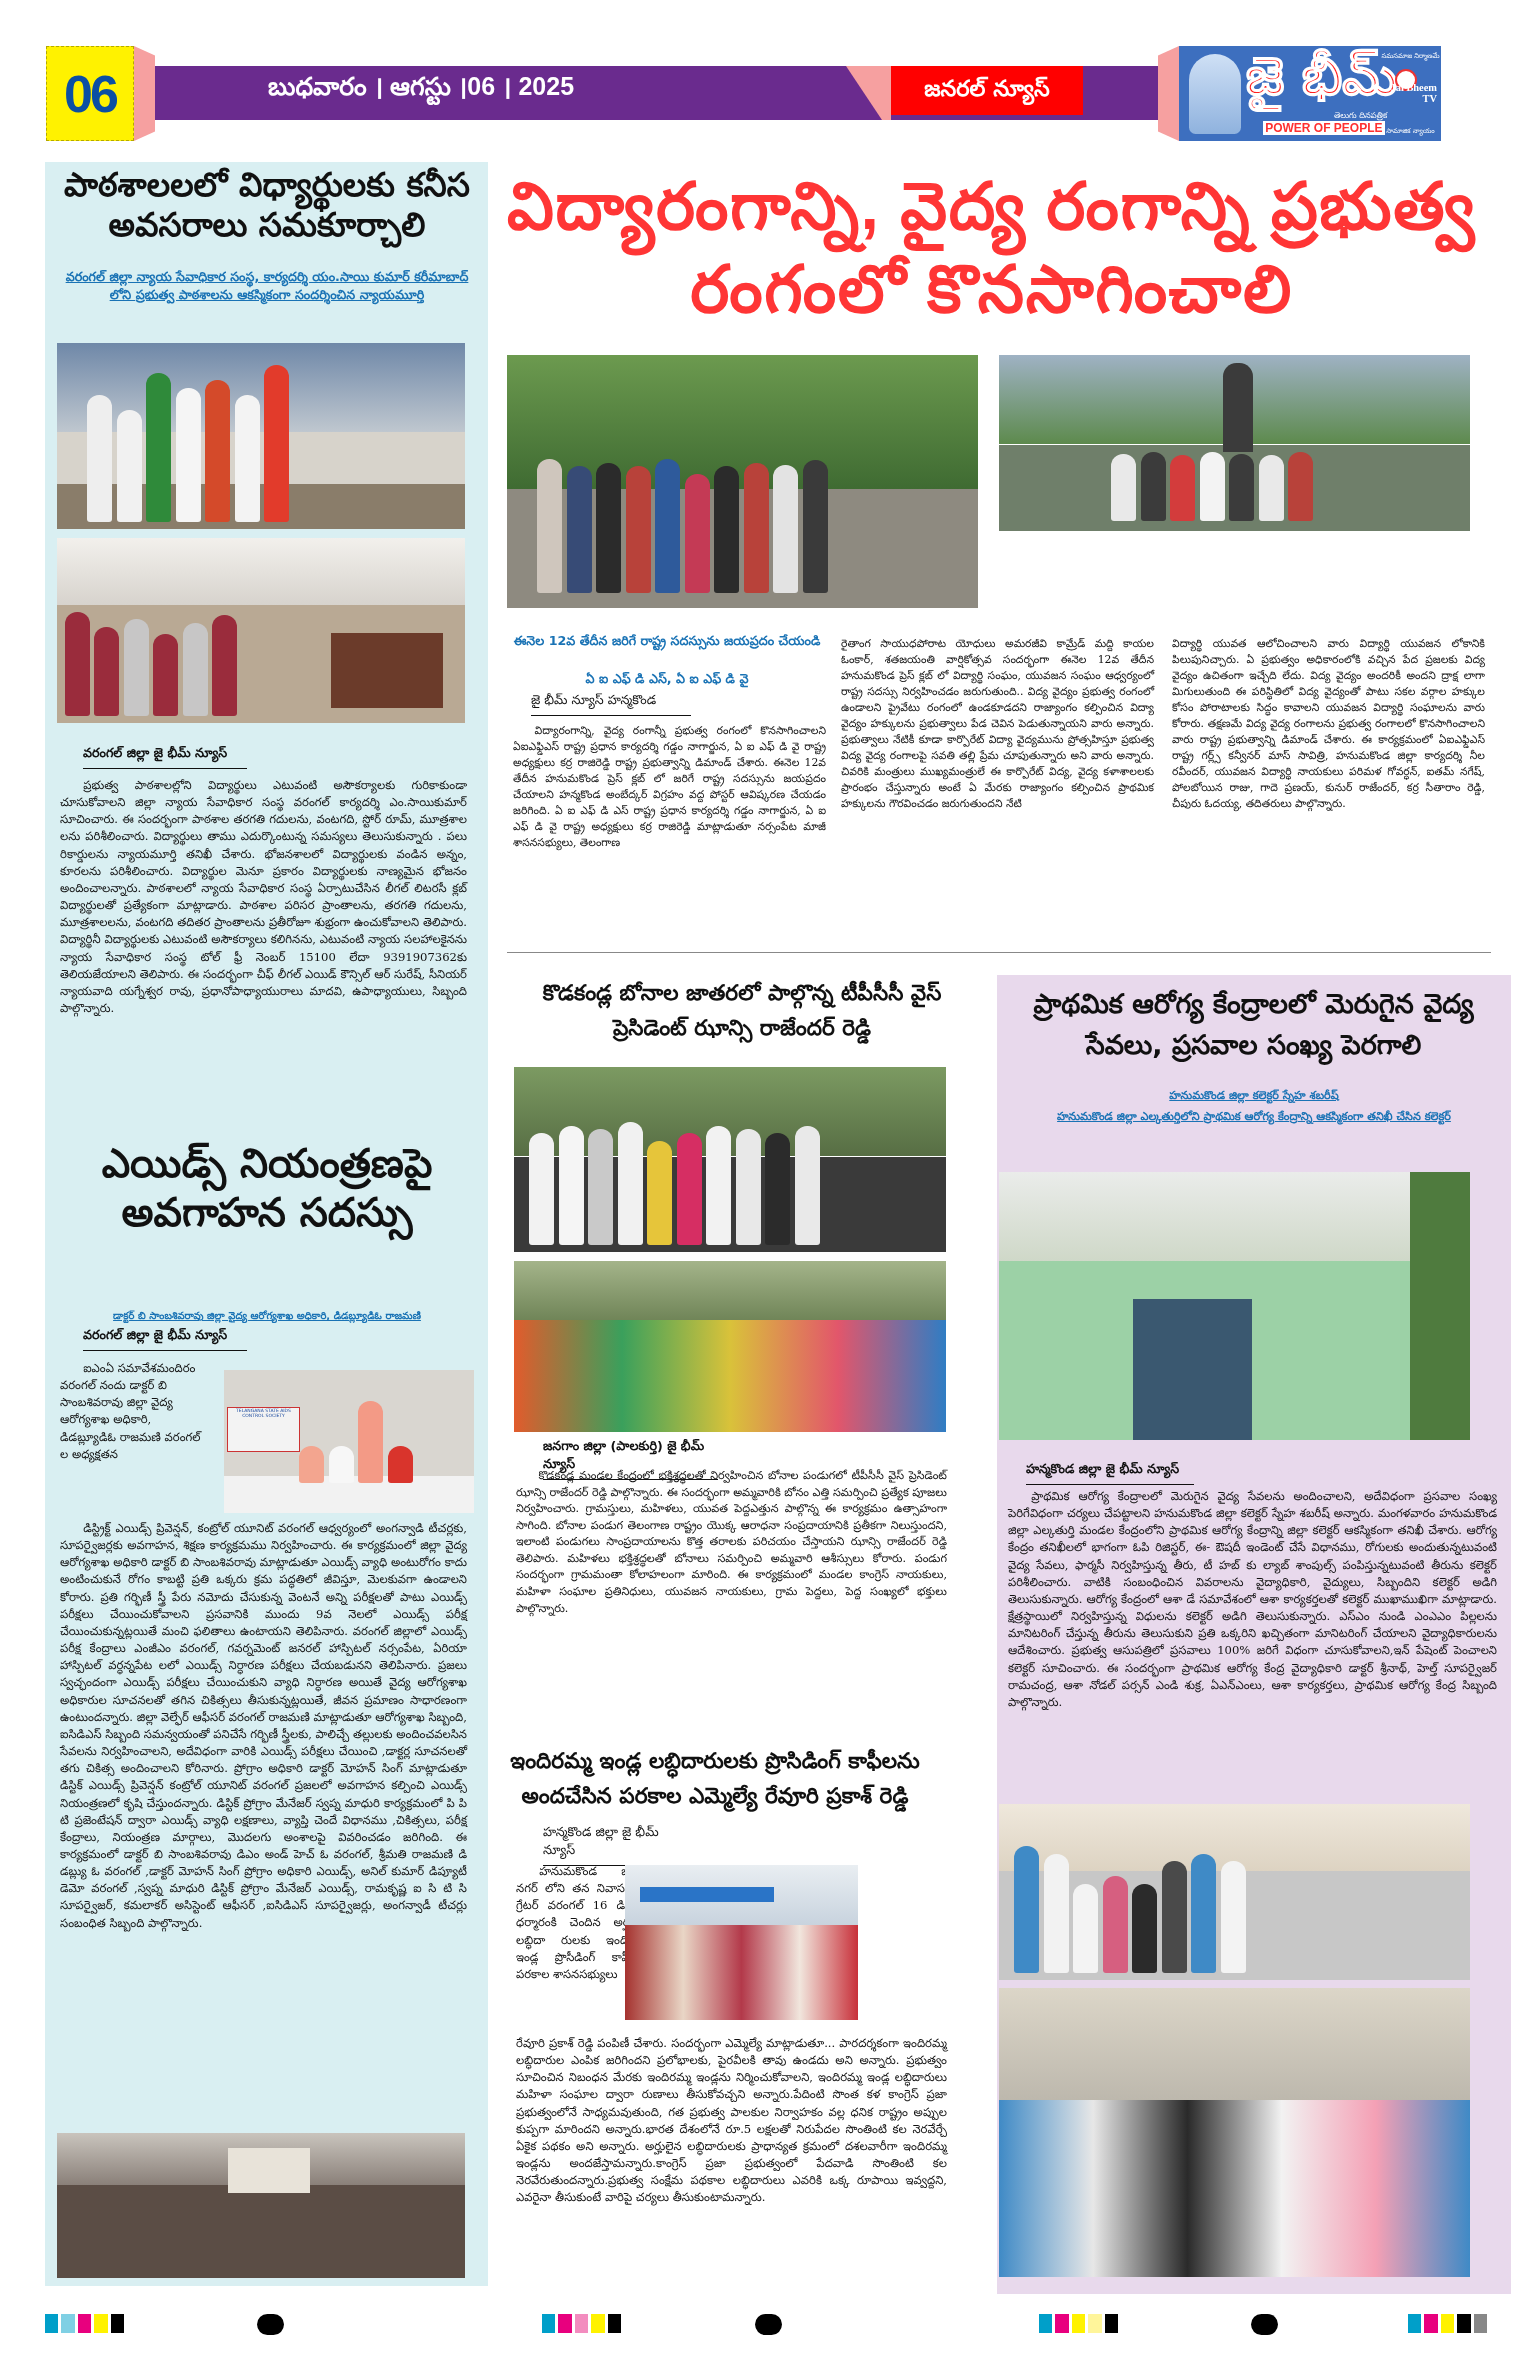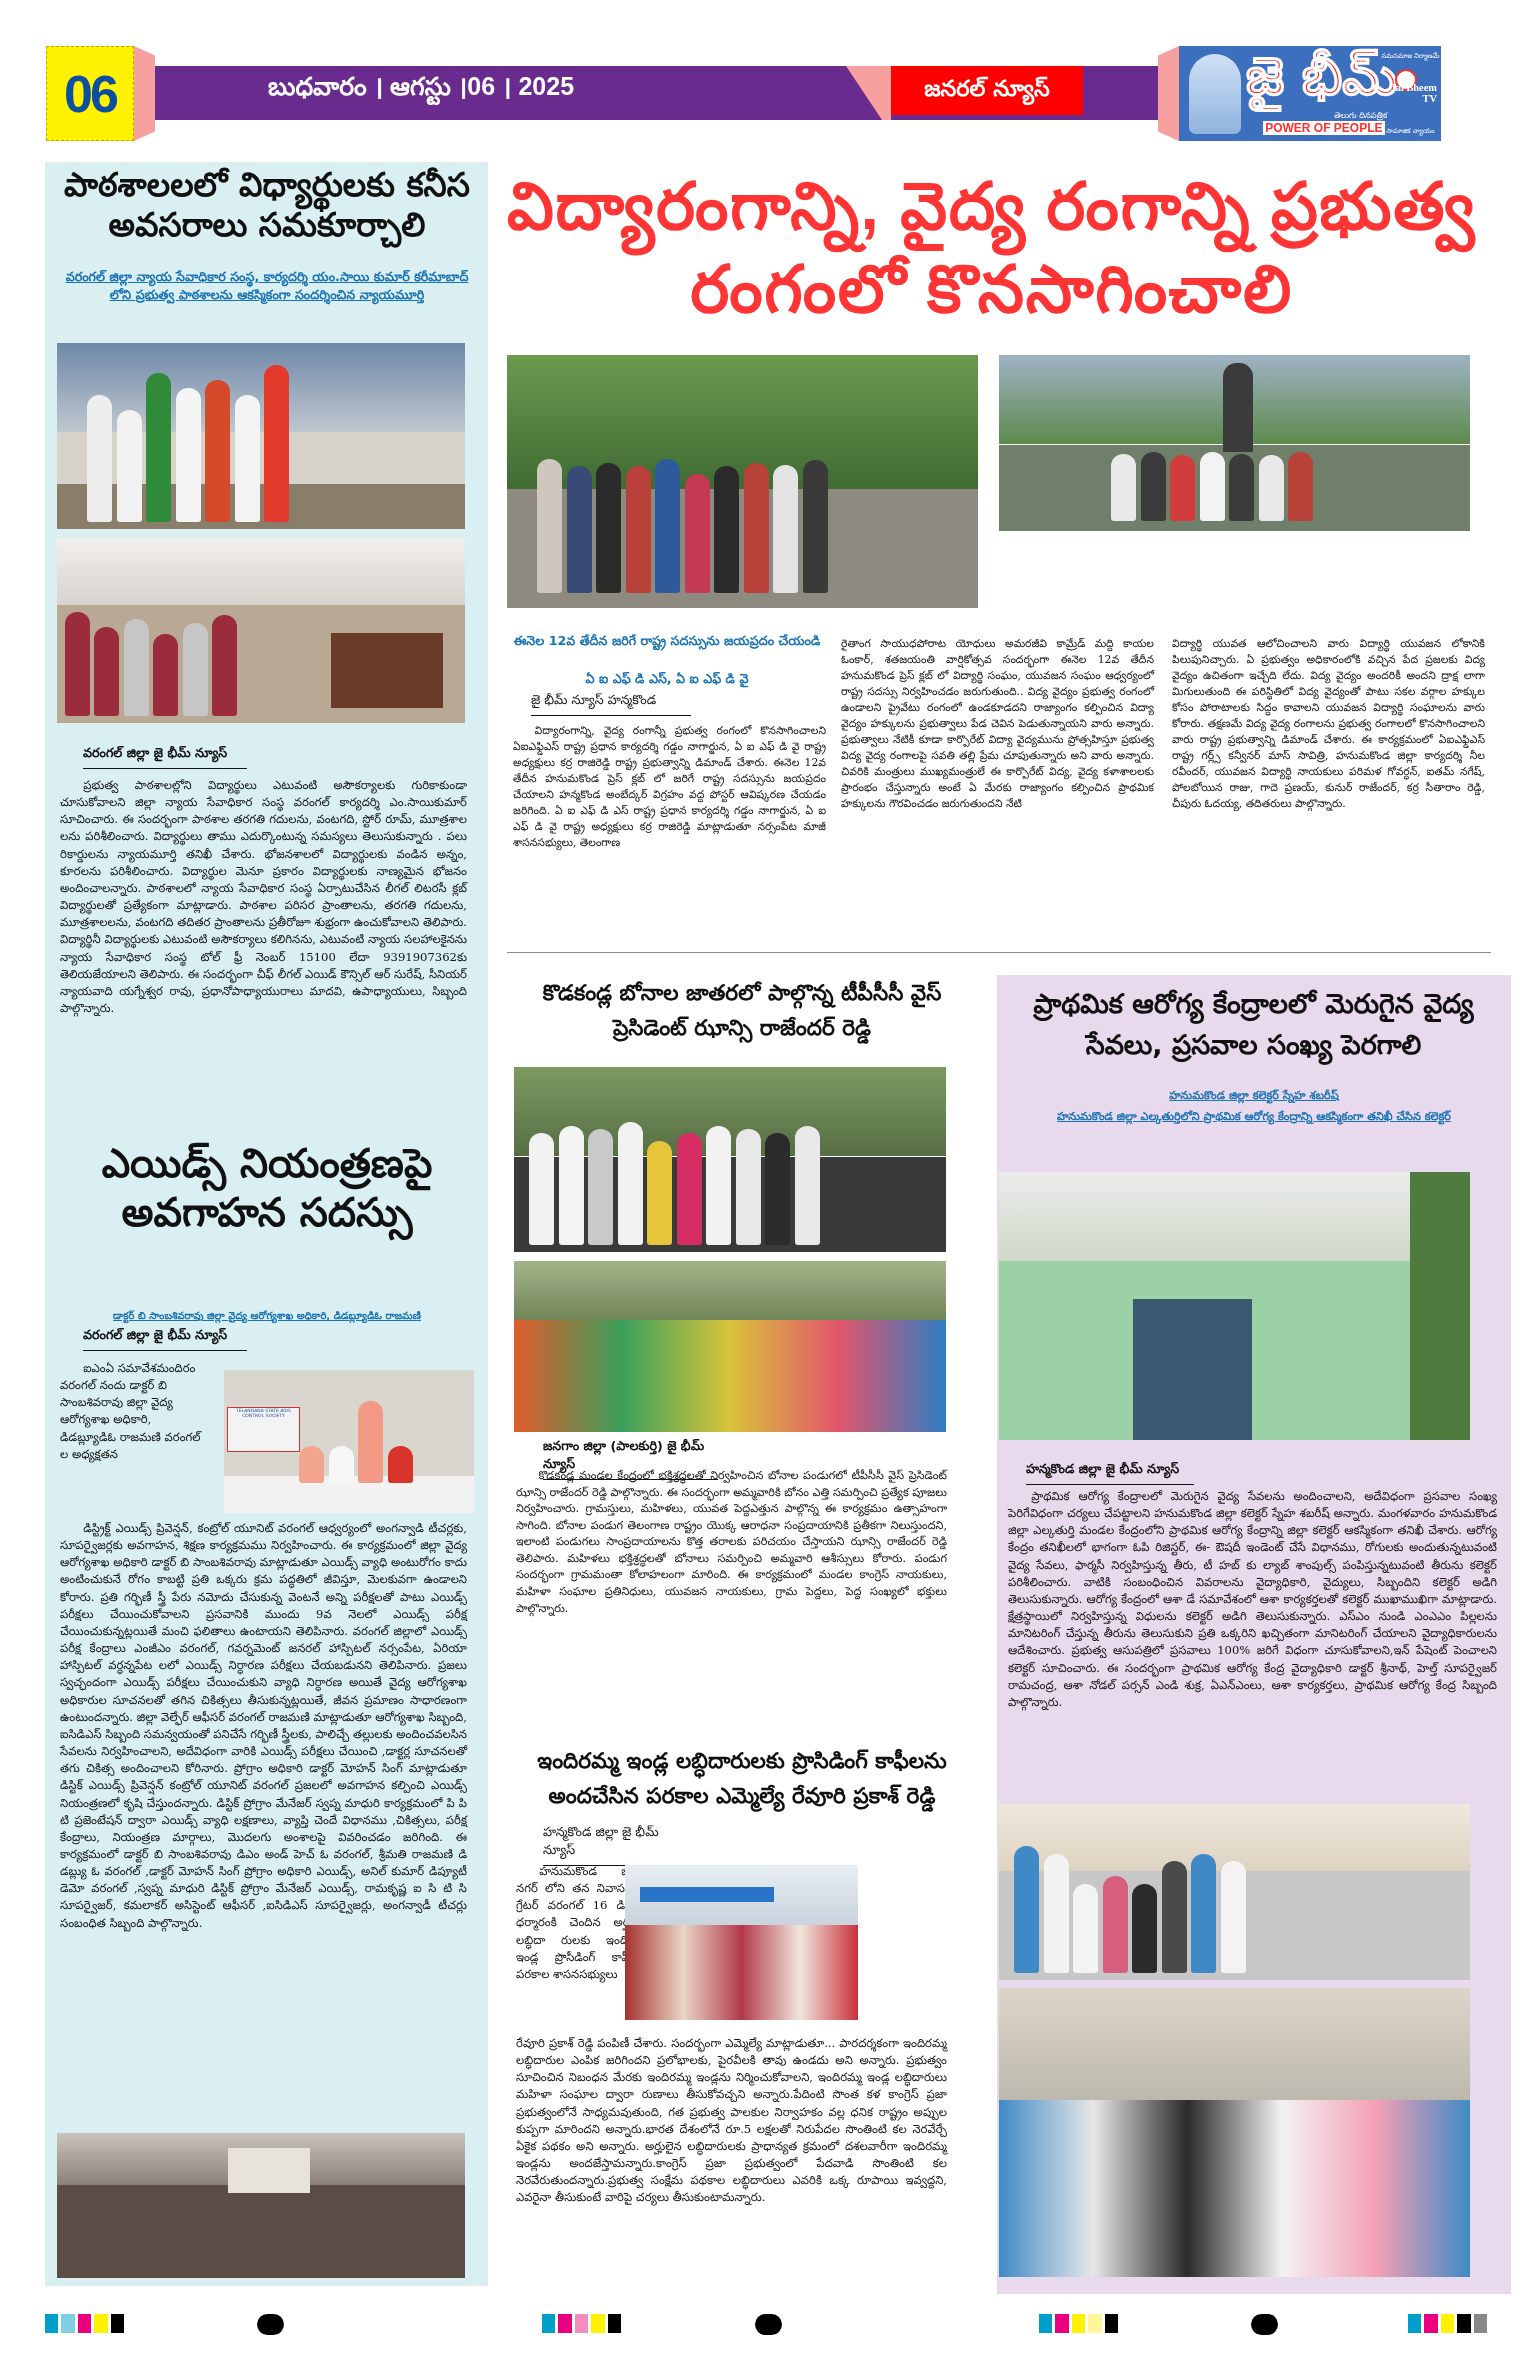--- a/index.html
+++ b/index.html
@@ -189,21 +189,21 @@
 </div>
 <div class="photo" style="left:514px;top:1261px;width:432px;height:171px;">
   <div class="ph-sky" style="height:60px;background:linear-gradient(#a4b48a,#6f8457);"></div>
   <div class="ph-ground" style="height:112px;background:linear-gradient(90deg,#e25b2c,#3aa05c,#d9c23a,#e2566b,#2f7dc4);"></div>
 </div>
 <div class="abs" style="left:543px;top:1438px;">
   <span class="byline" style="width:175px;">జనగాం జిల్లా (పాలకుర్తి) జై భీమ్ న్యూస్</span>
 </div>
 <div class="abs body-text" style="left:516px;top:1468px;width:431px;font-size:11.2px;">కొడకండ్ల మండల కేంద్రంలో భక్తిశ్రద్ధలతో నిర్వహించిన బోనాల పండుగలో టీపీసీసీ వైస్ ప్రెసిడెంట్ ఝాన్సి రాజేందర్ రెడ్డి పాల్గొన్నారు. ఈ సందర్భంగా అమ్మవారికి బోనం ఎత్తి సమర్పించి ప్రత్యేక పూజలు నిర్వహించారు. గ్రామస్తులు, మహిళలు, యువత పెద్దఎత్తున పాల్గొన్న ఈ కార్యక్రమం ఉత్సాహంగా సాగింది. బోనాల పండుగ తెలంగాణ రాష్ట్రం యొక్క ఆరాధనా సంప్రదాయానికి ప్రతీకగా నిలుస్తుందని, ఇలాంటి పండుగలు సాంప్రదాయాలను కొత్త తరాలకు పరిచయం చేస్తాయని ఝాన్సి రాజేందర్ రెడ్డి తెలిపారు. మహిళలు భక్తిశ్రద్ధలతో బోనాలు సమర్పించి అమ్మవారి ఆశీస్సులు కోరారు. పండుగ సందర్భంగా గ్రామమంతా కోలాహలంగా మారింది. ఈ కార్యక్రమంలో మండల కాంగ్రెస్ నాయకులు, మహిళా సంఘాల ప్రతినిధులు, యువజన నాయకులు, గ్రామ పెద్దలు, పెద్ద సంఖ్యలో భక్తులు పాల్గొన్నారు.</div>
 
-<div class="abs headline" style="left:507px;top:1744px;width:470px;font-size:21.6px;line-height:1.6;">ఇందిరమ్మ ఇండ్ల లబ్ధిదారులకు ప్రొసిడింగ్ కాఫీలను అందచేసిన పరకాల ఎమ్మెల్యే రేవూరి ప్రకాశ్ రెడ్డి</div>
+<div class="abs headline" style="left:480px;top:1744px;width:470px;font-size:21.6px;line-height:1.6;">ఇందిరమ్మ ఇండ్ల లబ్ధిదారులకు ప్రొసిడింగ్ కాఫీలను అందచేసిన పరకాల ఎమ్మెల్యే రేవూరి ప్రకాశ్ రెడ్డి</div>
 <div class="abs" style="left:543px;top:1824px;">
   <span class="byline" style="width:138px;font-weight:normal;">హన్మకొండ జిల్లా జై భీమ్ న్యూస్</span>
 </div>
 <div class="abs body-text" style="left:516px;top:1863px;width:134px;text-align:justify;">హనుమకొండ భవాని నగర్ లోని తన నివాసం లో గ్రేటర్ వరంగల్ 16 డివిజన్ ధర్మారంకి చెందిన అర్హులైన లబ్ధిదా రులకు ఇందిరమ్మ ఇండ్ల ప్రొసీడింగ్ కాపీలను పరకాల శాసనసభ్యులు</div>
 <div class="photo" style="left:625px;top:1865px;width:233px;height:155px;">
   <div class="ph-sky" style="height:60px;background:linear-gradient(#e9eef2,#c8d3de);"></div>
   <div style="position:absolute;left:15px;top:22.4px;width:134px;height:15px;background:#2a74c7;"></div>
   <div class="ph-ground" style="height:95px;background:linear-gradient(90deg,#a5322f,#e9d6c6,#b3394a,#f1e6dd,#c8303a);"></div>
 </div>
 <div class="abs body-text" style="left:516px;top:2035px;width:431px;text-indent:0;">రేవూరి ప్రకాశ్ రెడ్డి పంపిణీ చేశారు. సందర్భంగా ఎమ్మెల్యే మాట్లాడుతూ... పారదర్శకంగా ఇందిరమ్మ లబ్ధిదారుల ఎంపిక జరిగిందని ప్రలోభాలకు, పైరవీలకి తావు ఉండదు అని అన్నారు. ప్రభుత్వం సూచించిన నిబంధన మేరకు ఇందిరమ్మ ఇండ్లను నిర్మించుకోవాలని, ఇందిరమ్మ ఇండ్ల లబ్ధిదారులు మహిళా సంఘాల ద్వారా రుణాలు తీసుకోవచ్చని అన్నారు.పేదింటి సొంత కళ కాంగ్రెస్ ప్రజా ప్రభుత్వంలోనే సాధ్యమవుతుంది, గత ప్రభుత్వ పాలకుల నిర్వాహకం వల్ల ధనిక రాష్ట్రం అప్పుల కుప్పగా మారిందని అన్నారు.భారత దేశంలోనే రూ.5 లక్షలతో నిరుపేదల సొంతింటి కల నెరవేర్చే ఏకైక పథకం అని అన్నారు. అర్హులైన లబ్ధిదారులకు ప్రాధాన్యత క్రమంలో దశలవారీగా ఇందిరమ్మ ఇండ్లను అందజేస్తామన్నారు.కాంగ్రెస్ ప్రజా ప్రభుత్వంలో పేదవాడి సొంతింటి కల నెరవేరుతుందన్నారు.ప్రభుత్వ సంక్షేమ పథకాల లబ్ధిదారులు ఎవరికి ఒక్క రూపాయి ఇవ్వద్దని, ఎవరైనా తీసుకుంటే వారిపై చర్యలు తీసుకుంటామన్నారు.</div>

